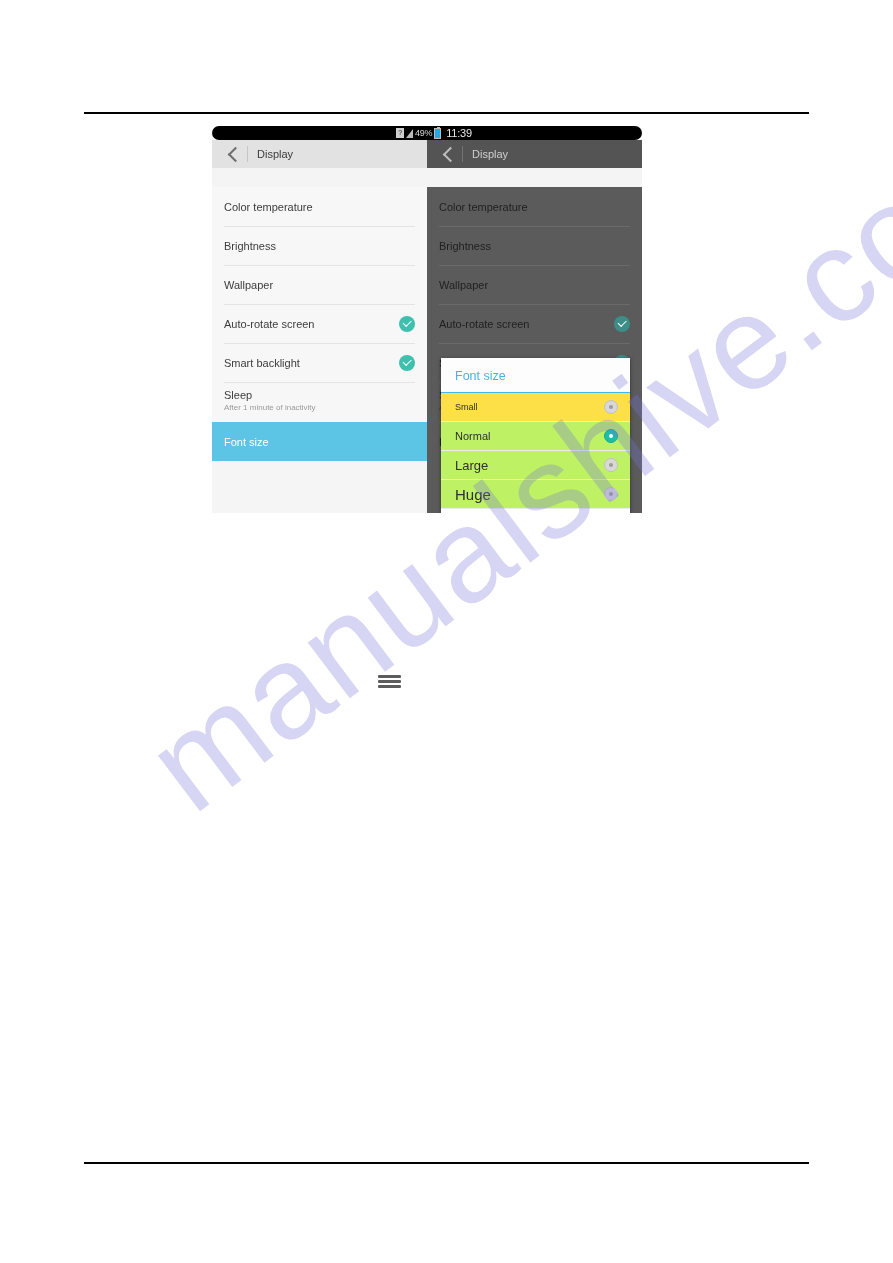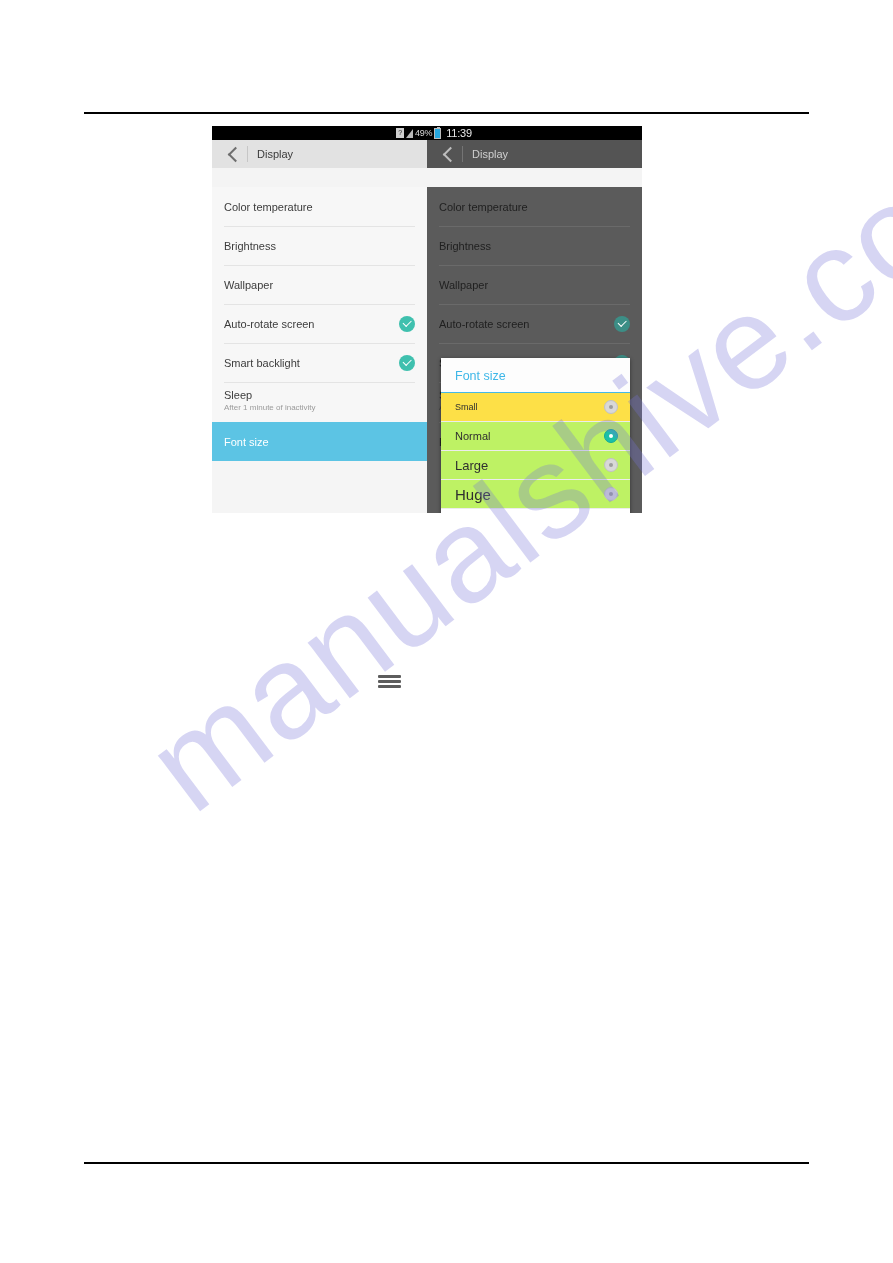--- a/index.html
+++ b/index.html
@@ -87,20 +87,21 @@
   .statusbar {
     position: absolute;
     left: 0; top: 0;
     width: 430px;
     height: 14px;
     background: #000000;
     display: flex;
     align-items: center;
     justify-content: center;
     gap: 3px;
+    border-radius: 7px;
   }
   .sb-icons {
     display: flex;
     align-items: center;
     gap: 2px;
     transform: translateX(7px);
   }
   .sb-sim {
     width: 8px; height: 10px;
     background: #cfcfcf;

